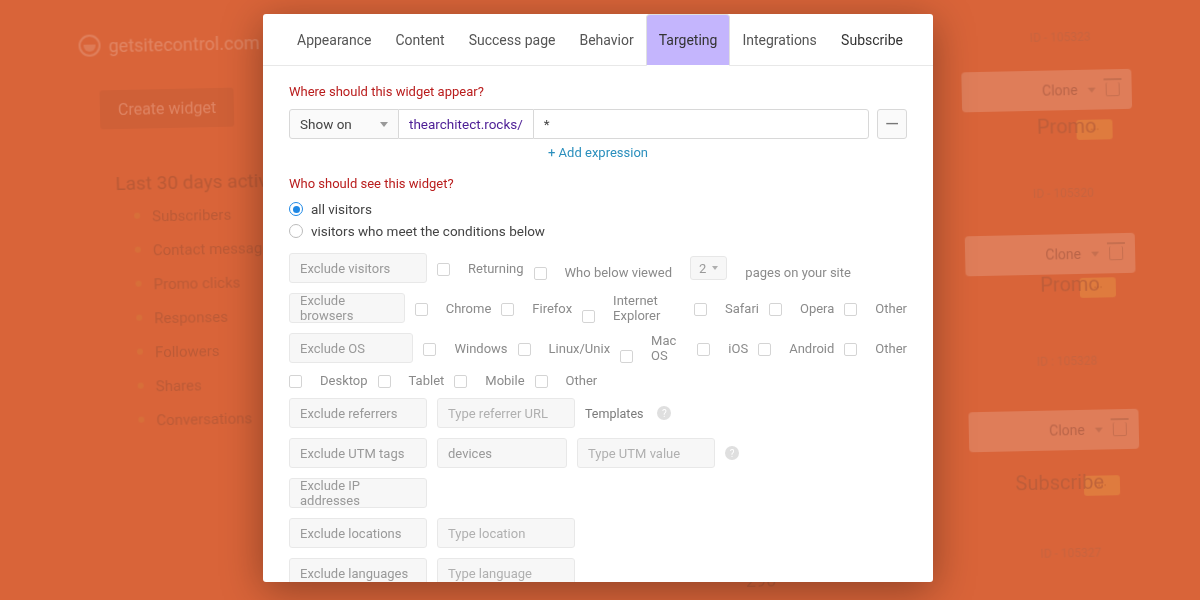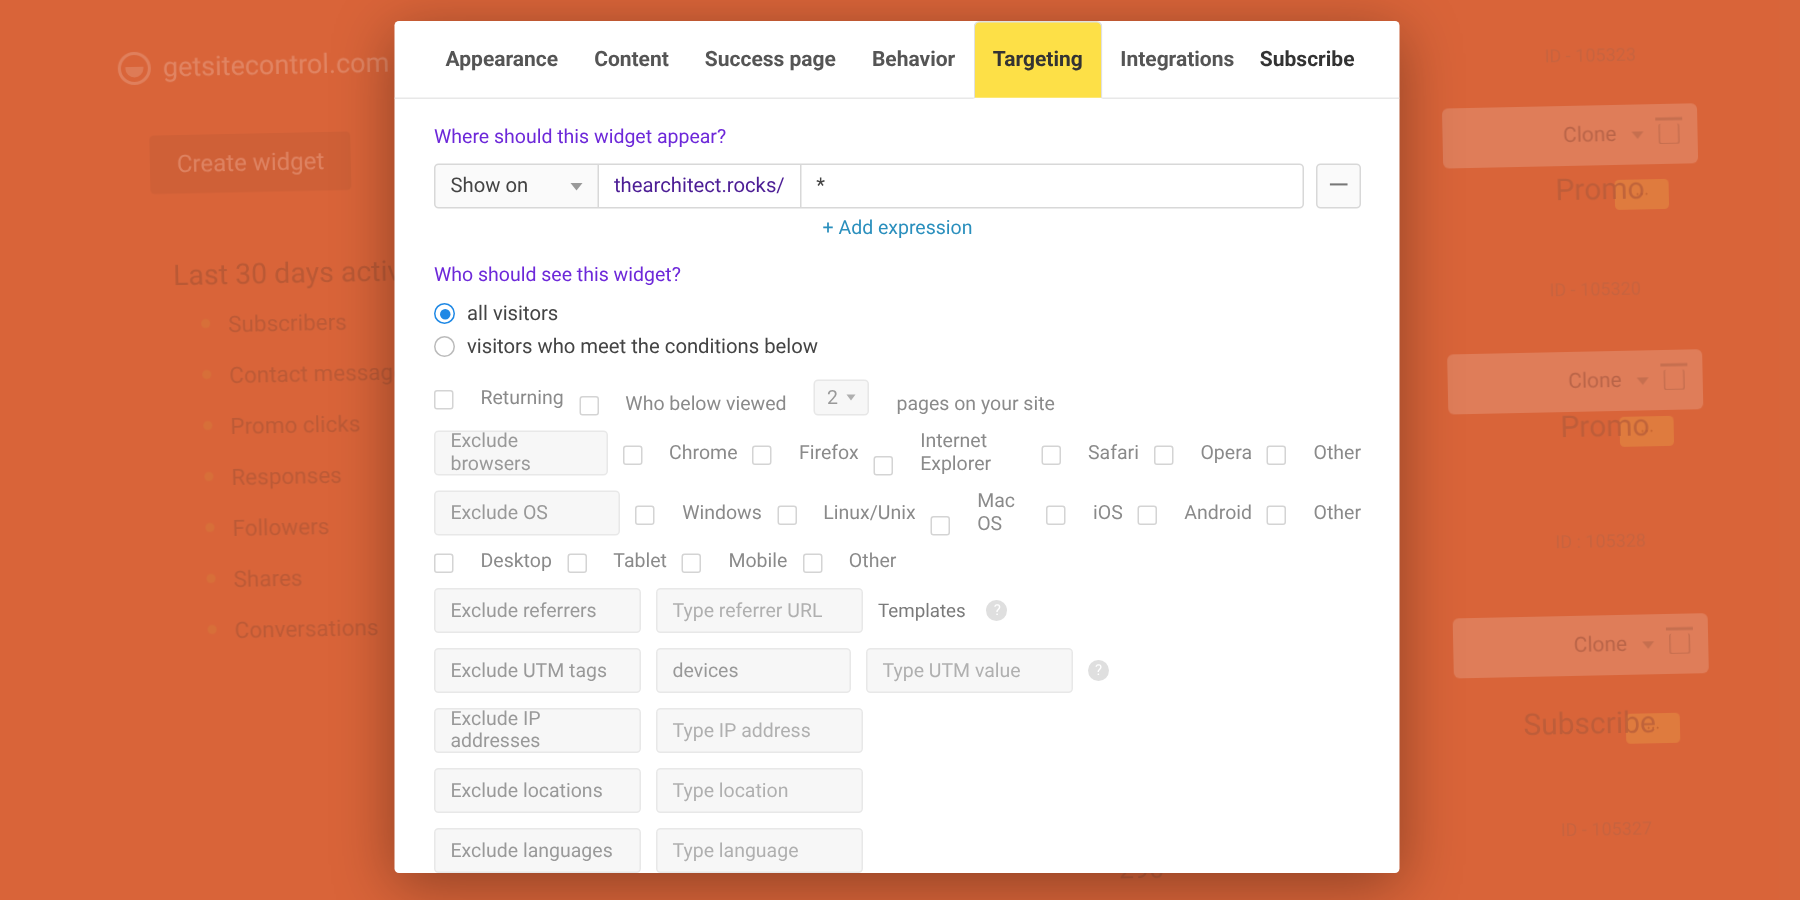--- a/index.html
+++ b/index.html
@@ -16,27 +16,27 @@
   .bg-list li::before{content:''; position:absolute; left:0; top:13px; width:6px; height:6px; border-radius:50%; background:rgba(210,150,60,0.8);}
   .bg-right-card { position:absolute; right:64px; width:170px; height:40px; background:rgba(255,255,255,0.55); border-radius:4px; display:flex; align-items:center; justify-content:flex-end; padding-right:12px; gap:10px; font-size:14px; color:rgba(90,90,100,0.85);}
   .bg-trash { width:14px; height:14px; border:1.5px solid rgba(120,120,120,0.7); border-radius:2px; border-top:none; position:relative;}
   .bg-trash::before{content:''; position:absolute; top:-4px; left:-3px; right:-3px; height:2px; background:rgba(120,120,120,0.7);}
   .bg-chev { width:0; height:0; border-left:4px solid transparent; border-right:4px solid transparent; border-top:5px solid rgba(120,120,120,0.7);}
   .bg-pill { position:absolute; right:84px; background:rgba(245,200,80,0.8); padding:3px 10px; border-radius:3px; font-size:12px; font-style:italic; color:rgba(130,90,30,0.9); min-width:36px; text-align:center;}
   .bg-promo { position:absolute; right:100px; font-size:20px; color:rgba(90,70,60,0.7);}
   .bg-id { position:absolute; right:104px; font-size:12px; color:rgba(120,100,90,0.6);}
 
   .modal { position:absolute; top:14px; left:263px; width:670px; height:568px; background:#fff; border-radius:3px; box-shadow:0 8px 40px rgba(0,0,0,0.35); overflow:hidden; display:flex; flex-direction:column;}
-  .tabs { display:flex; align-items:center; padding: 0 22px; border-bottom:1px solid #e8e8e8; height:54px; font-size:14px; color:#555;font-weight:bold;}
+  .tabs { display:flex; align-items:center; padding: 0 22px; border-bottom:1px solid #e8e8e8; height:54px; font-size:14px; color:#555;}
   .tab { padding:17px 12px; cursor:pointer; position:relative;}
-  .tab.active { color:#333; border:1px solid #e0e0e0; border-bottom:1px solid #fff; border-radius:4px 4px 0 0; margin-bottom:-1px; background:#fde047;}
+  .tab.active { color:#333; border:1px solid #e0e0e0; border-bottom:1px solid #fff; border-radius:4px 4px 0 0; margin-bottom:-1px; background:#c4b5fd;}
   .tabs-spacer{flex:1;}
   .subscribe-link{ font-size:14px; color:#333; padding-right:8px; cursor:pointer;}
   .modal-body { padding: 18px 26px 10px 26px; overflow-y:auto; font-size:13.5px; color:#444;}
-  .section-label { font-size:13px; color:#6d28d9; margin-bottom:10px;}
+  .section-label { font-size:13px; color:#b91c1c; margin-bottom:10px;}
   .row { display:flex; gap:8px; align-items:center; margin-bottom:6px;}
   .select-like { height:30px; display:flex; align-items:center; justify-content:space-between; padding:0 10px; border:1px solid #d8d8d8; border-radius:3px; background:#fafafa; font-size:13.5px; min-width:110px; cursor:pointer;}
   .select-like .caret { width:0; height:0; border-left:4px solid transparent; border-right:4px solid transparent; border-top:5px solid #999; margin-left:8px;}
   .url-prefix { height:30px; display:flex; align-items:center; padding:0 10px; border:1px solid #d8d8d8; border-left:none; border-right:none; font-size:13.5px; color:#4c1d95; background:#fff;}
   .pattern-input { flex:1; height:30px; border:1px solid #d8d8d8; border-radius:0 3px 3px 0; padding:0 10px; font-size:13.5px; background:#fff; display:flex; align-items:center;}
   .remove-btn { width:30px; height:30px; border:1px solid #d8d8d8; border-radius:3px; background:#fafafa; display:flex; align-items:center; justify-content:center; cursor:pointer; color:#777; font-size:18px; line-height:1;}
   .add-expr { text-align:center; font-size:13px; color:#2a8fbd; margin-top:6px; margin-bottom:16px; cursor:pointer;}
   .radio-row { display:flex; align-items:center; gap:8px; margin-bottom:6px; font-size:13.5px;}
   .radio { width:14px; height:14px; border-radius:50%; border:1.5px solid #bbb; display:inline-flex; align-items:center; justify-content:center; cursor:pointer; flex-shrink:0;}
   .radio.checked { border-color:#1e88e5;}
@@ -139,20 +139,24 @@
       <span>all visitors</span>
     </div>
     <div class="radio-row">
       <span class="radio"></span>
       <span>visitors who meet the conditions below</span>
     </div>
 
     <div class="conditions">
 
       <div class="cond-row">
+        <div class="cond-select">
+          <span>Exclude visitors</span>
+            <span class="caret"></span>
+        </div>
         <span class="chk-wrap">
             <span class="chk"></span>
             <span>Returning</span>
           </span>
         <span class="chk-wrap">
             <span class="chk"></span>
           <span>Who below viewed</span>
           <span class="spin">
             <span>2</span>
             <span class="caret-sm"></span>
@@ -270,23 +274,20 @@
             <span>Type UTM value</span>
           </div>
         <span class="help-icon">?</span>
       </div>
 
       <div class="cond-row">
         <div class="cond-select">
             <span>Exclude IP addresses</span>
             <span class="caret"></span>
           </div>
-        <div class="cond-text-input">
-            <span>Type IP address</span>
-          </div>
       </div>
 
       <div class="cond-row">
         <div class="cond-select">
             <span>Exclude locations</span>
             <span class="caret"></span>
           </div>
         <div class="cond-text-input">
             <span>Type location</span>
           </div>

